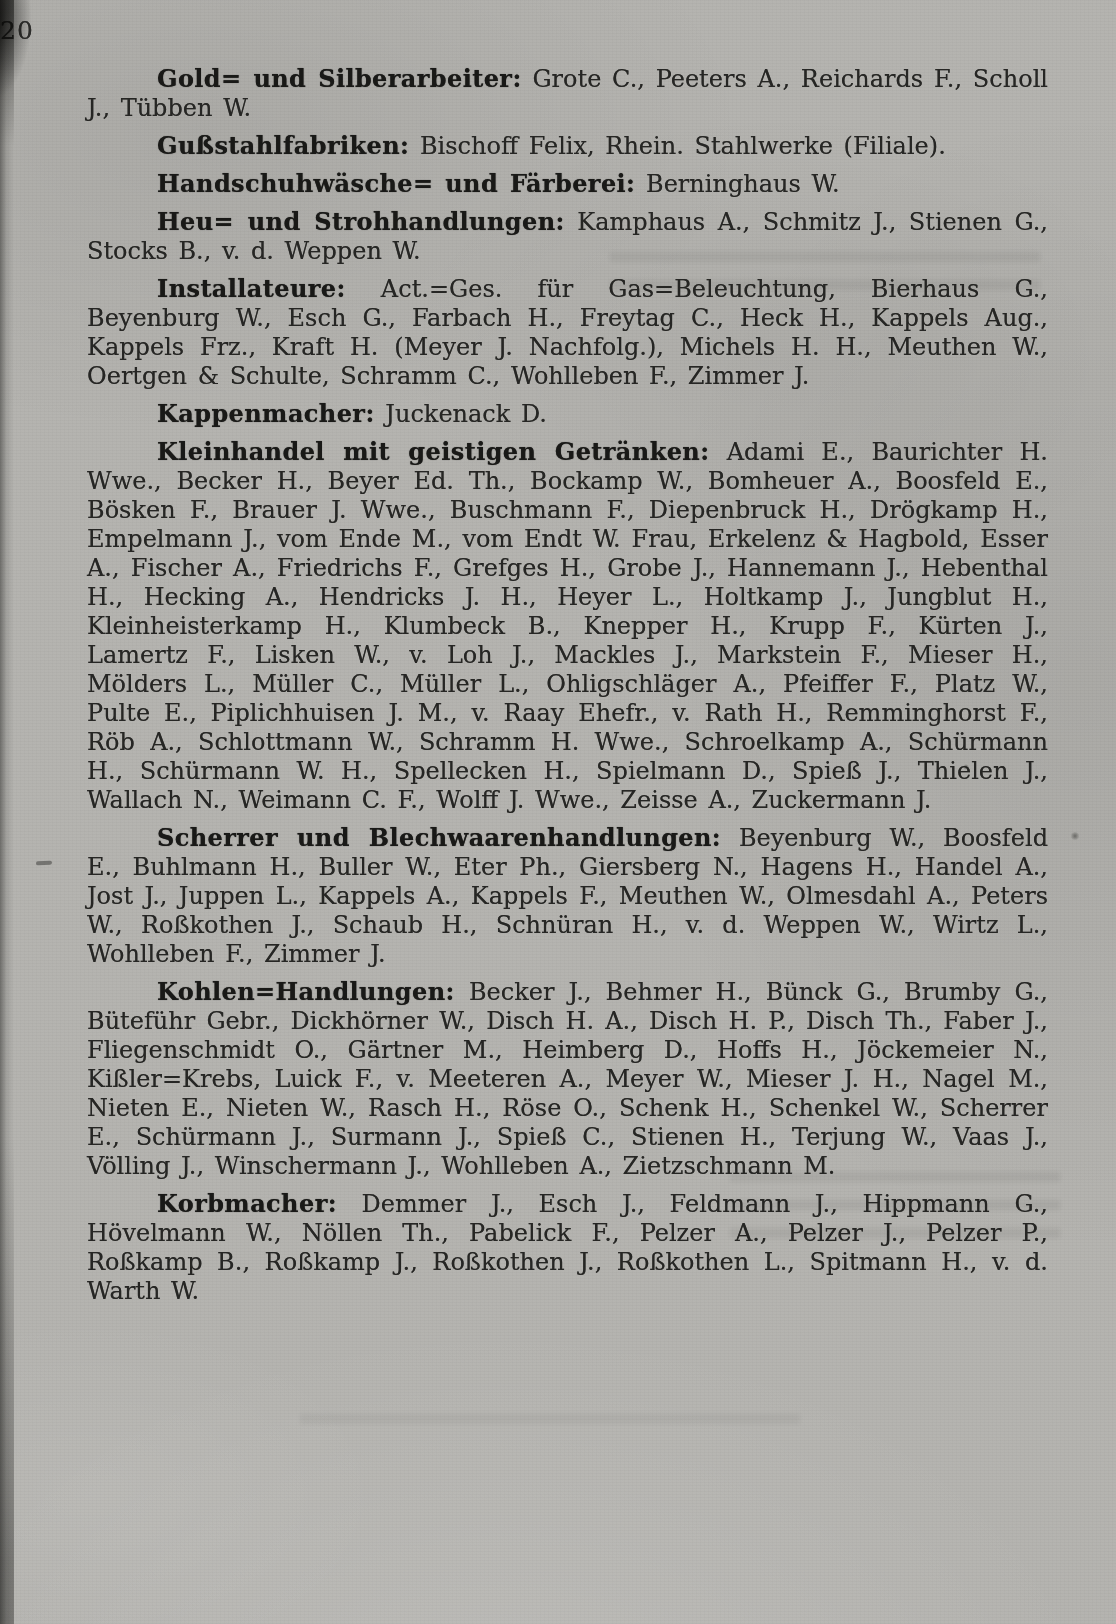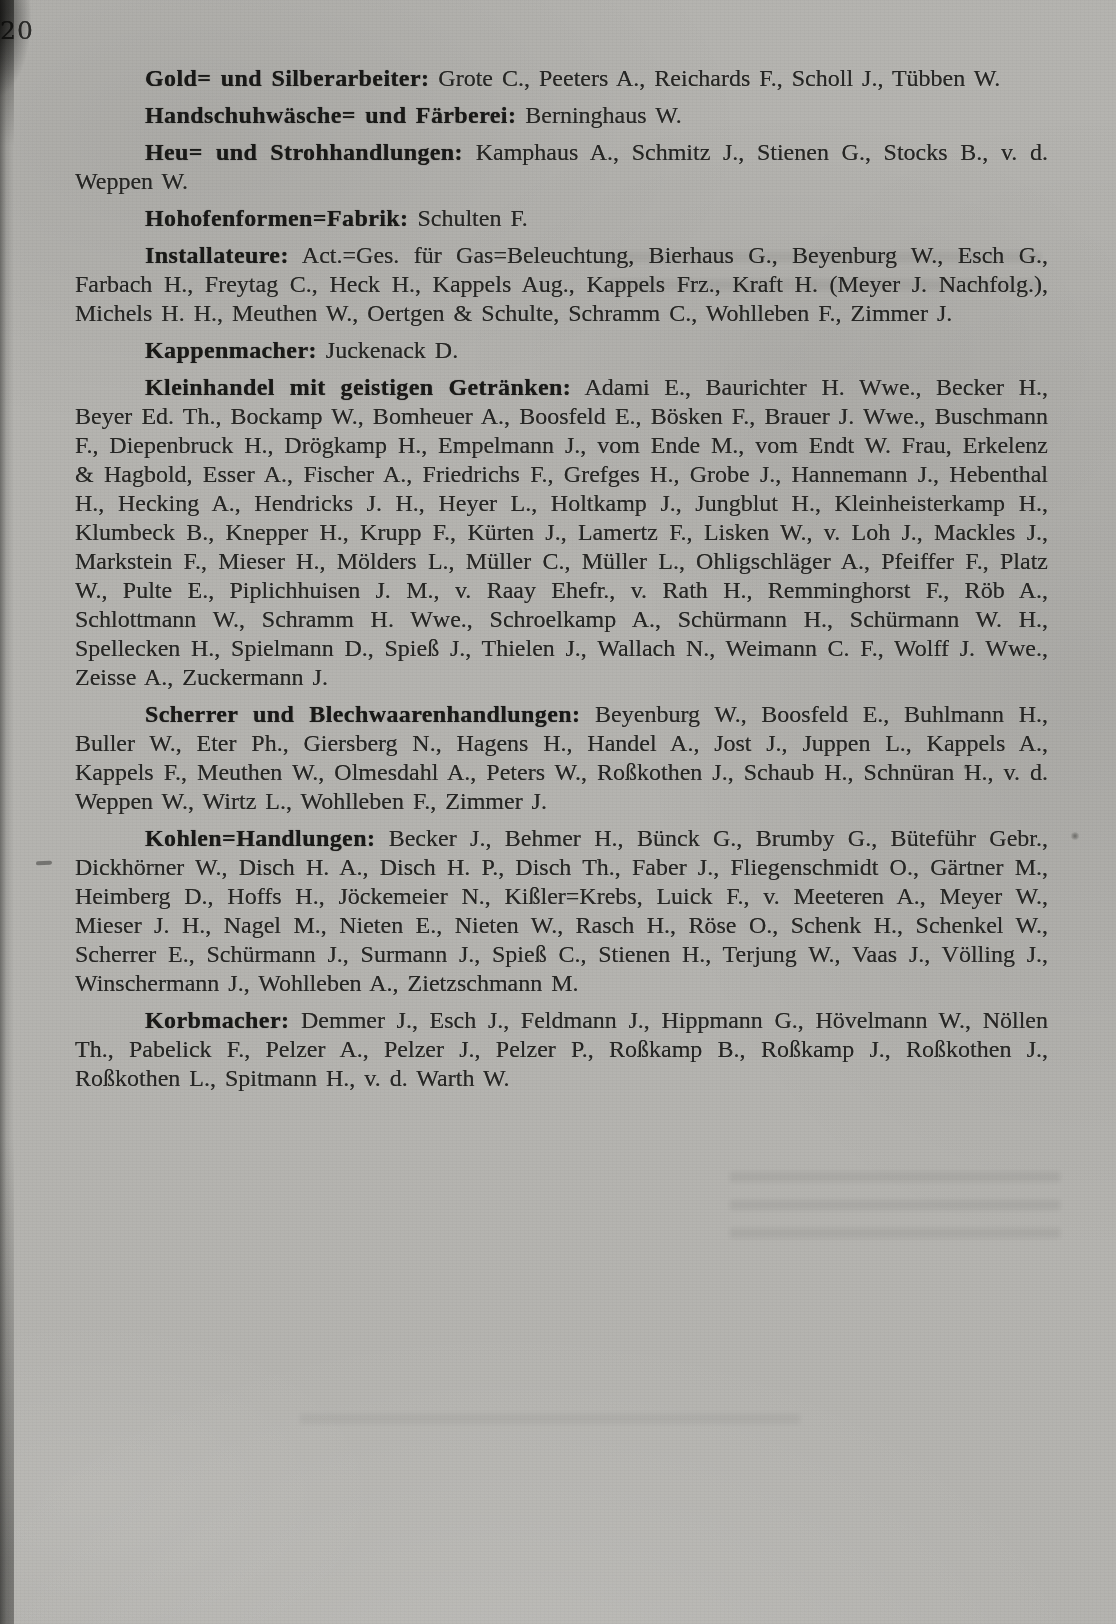--- a/index.html
+++ b/index.html
@@ -44,24 +44,23 @@
     top: 64px;
     left: 75px;
     width: 973px;
     color: #262624;
     font-size: 24px;
     line-height: 29px;
     text-align: justify;
     text-shadow: 0 0 0.5px rgba(45,45,42,0.65);
   }
   .entry {
-    margin: 0 0 8px 0;
+    margin: 0 0 8px 12px;
     text-indent: 70px;
     word-spacing: 3px;
-    font-family: Liberation Serif, serif;
   }
   .term {
     font-weight: bold;
     letter-spacing: 0.4px;
     color: #191917;
     text-shadow: 0 0 0.8px rgba(25,25,22,0.85);
   }
   
   .edge-band-left {
     position: absolute;
@@ -120,23 +119,23 @@
 </style>
 </head>
 <body>
 
 <div class="page">
 
   <div class="page-number">20</div>
 
   <div class="text-block">
     <p class="entry"><span class="term">Gold= und Silberarbeiter:</span> <span class="names">Grote C., Peeters A., Reichards F., Scholl J., Tübben W.</span></p>
+    <p class="entry"><span class="term">Gußstahlfabriken:</span> <span class="names">Bischoff Felix, Rhein. Stahlwerke (Filiale).</span></p>
     <p class="entry"><span class="term">Handschuhwäsche= und Färberei:</span> <span class="names">Berninghaus W.</span></p>
     <p class="entry"><span class="term">Heu= und Strohhandlungen:</span> <span class="names">Kamphaus A., Schmitz J., Stienen G., Stocks B., v. d. Weppen W.</span></p>
-    <p class="entry"><span class="term">Hohofenformen=Fabrik:</span> <span class="names">Schulten F.</span></p>
     <p class="entry"><span class="term">Installateure:</span> <span class="names">Act.=Ges. für Gas=Beleuchtung, Bierhaus G., Beyenburg W., Esch G., Farbach H., Freytag C., Heck H., Kappels Aug., Kappels Frz., Kraft H. (Meyer J. Nachfolg.), Michels H. H., Meuthen W., Oertgen &amp; Schulte, Schramm C., Wohlleben F., Zimmer J.</span></p>
     <p class="entry"><span class="term">Kappenmacher:</span> <span class="names">Juckenack D.</span></p>
     <p class="entry"><span class="term">Kleinhandel mit geistigen Getränken:</span> <span class="names">Adami E., Baurichter H. Wwe., Becker H., Beyer Ed. Th., Bockamp W., Bomheuer A., Boosfeld E., Bösken F., Brauer J. Wwe., Buschmann F., Diepenbruck H., Drögkamp H., Empelmann J., vom Ende M., vom Endt W. Frau, Erkelenz &amp; Hagbold, Esser A., Fischer A., Friedrichs F., Grefges H., Grobe J., Hannemann J., Hebenthal H., Hecking A., Hendricks J. H., Heyer L., Holtkamp J., Jungblut H., Kleinheisterkamp H., Klumbeck B., Knepper H., Krupp F., Kürten J., Lamertz F., Lisken W., v. Loh J., Mackles J., Markstein F., Mieser H., Mölders L., Müller C., Müller L., Ohligschläger A., Pfeiffer F., Platz W., Pulte E., Piplichhuisen J. M., v. Raay Ehefr., v. Rath H., Remminghorst F., Röb A., Schlottmann W., Schramm H. Wwe., Schroelkamp A., Schürmann H., Schürmann W. H., Spellecken H., Spielmann D., Spieß J., Thielen J., Wallach N., Weimann C. F., Wolff J. Wwe., Zeisse A., Zuckermann J.</span></p>
     <p class="entry"><span class="term">Scherrer und Blechwaarenhandlungen:</span> <span class="names">Beyenburg W., Boosfeld E., Buhlmann H., Buller W., Eter Ph., Giersberg N., Hagens H., Handel A., Jost J., Juppen L., Kappels A., Kappels F., Meuthen W., Olmesdahl A., Peters W., Roßkothen J., Schaub H., Schnüran H., v. d. Weppen W., Wirtz L., Wohlleben F., Zimmer J.</span></p>
     <p class="entry"><span class="term">Kohlen=Handlungen:</span> <span class="names">Becker J., Behmer H., Bünck G., Brumby G., Büteführ Gebr., Dickhörner W., Disch H. A., Disch H. P., Disch Th., Faber J., Fliegenschmidt O., Gärtner M., Heimberg D., Hoffs H., Jöckemeier N., Kißler=Krebs, Luick F., v. Meeteren A., Meyer W., Mieser J. H., Nagel M., Nieten E., Nieten W., Rasch H., Röse O., Schenk H., Schenkel W., Scherrer E., Schürmann J., Surmann J., Spieß C., Stienen H., Terjung W., Vaas J., Völling J., Winschermann J., Wohlleben A., Zietzschmann M.</span></p>
     <p class="entry"><span class="term">Korbmacher:</span> <span class="names">Demmer J., Esch J., Feldmann J., Hippmann G., Hövelmann W., Nöllen Th., Pabelick F., Pelzer A., Pelzer J., Pelzer P., Roßkamp B., Roßkamp J., Roßkothen J., Roßkothen L., Spitmann H., v. d. Warth W.</span></p>
   </div>
 
   <div class="bleedthrough bt-1"></div>
   <div class="bleedthrough bt-2"></div>

